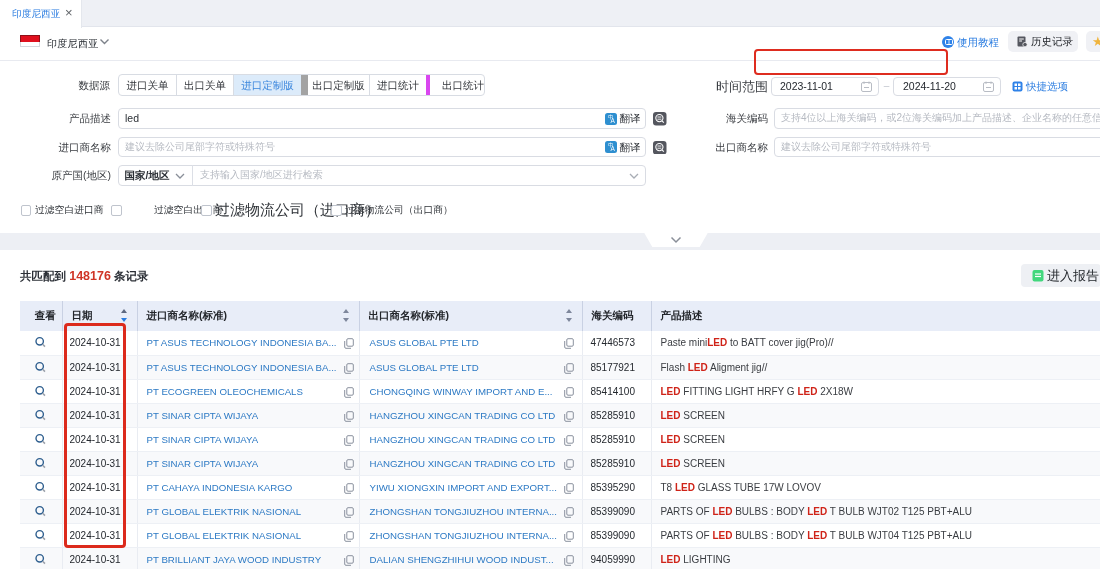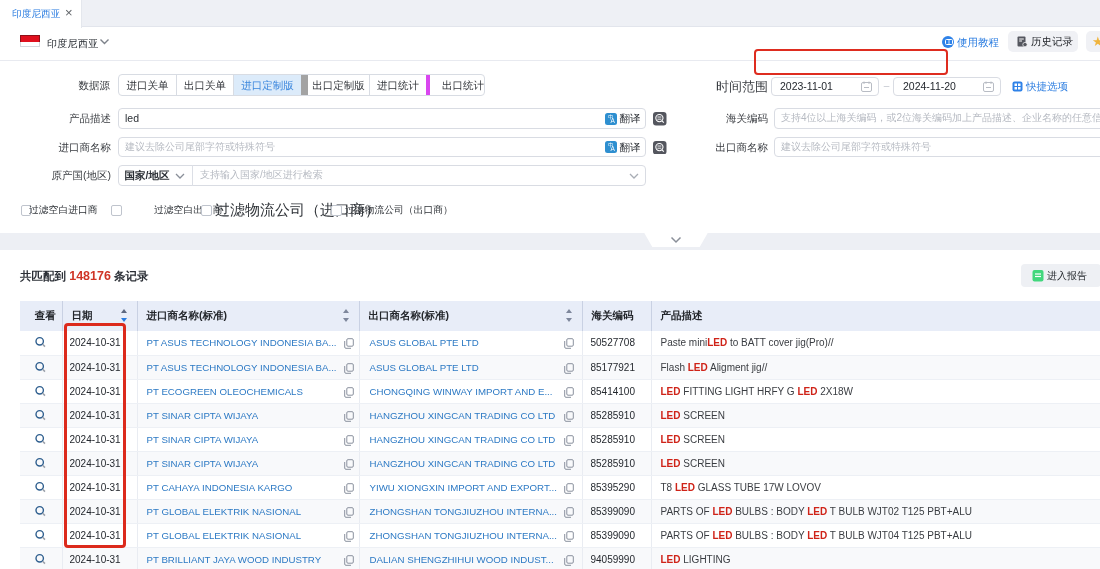--- a/index.html
+++ b/index.html
@@ -129,21 +129,21 @@
   <div class="abs" style="left:124.5px;top:165px;height:20px;line-height:20px;font-size:10.5px;color:#2c3036;font-weight:bold;">国家/地区</div>
   <svg class="abs" style="left:175px;top:173px;" width="10" height="7" viewBox="0 0 10 7">
       <polyline points="1,1 5,5 9,1" fill="none" stroke="#8a8f99" stroke-width="1.3"></polyline>
     </svg>
   <div class="abs ph" style="left:200px;top:165px;height:20px;line-height:20px;font-size:10px;">支持输入国家/地区进行检索</div>
   <svg class="abs" style="left:629px;top:173px;" width="10" height="7" viewBox="0 0 10 7">
       <polyline points="1,1 5,5 9,1" fill="none" stroke="#a8adb5" stroke-width="1.3"></polyline>
     </svg>
 
   <div class="abs" style="left:20.5px;top:205px;width:10.5px;height:10.5px;border:1px solid #bfc4cd;border-radius:2px;background:#fff;"></div>
-  <div class="abs" style="left:29px;top:200px;height:20px;line-height:20px;font-size:9.8px;color:#2f3338;">过滤空白进口商</div>
+  <div class="abs" style="left:35px;top:200px;height:20px;line-height:20px;font-size:9.8px;color:#2f3338;">过滤空白进口商</div>
   <div class="abs" style="left:111px;top:205px;width:10.5px;height:10.5px;border:1px solid #bfc4cd;border-radius:2px;background:#fff;"></div>
   <div class="abs" style="left:125px;top:200px;height:20px;line-height:20px;font-size:9.8px;color:#2f3338;margin-left:29px;">过滤空白出口商</div>
   <div class="abs" style="left:201px;top:205px;width:10.5px;height:10.5px;border:1px solid #bfc4cd;border-radius:2px;background:#fff;"></div>
   <div class="abs" style="left:215px;top:200px;height:20px;line-height:20px;font-size:15px;color:#2f3338;">过滤物流公司（进口商）</div>
   <div class="abs" style="left:331px;top:205px;width:10.5px;height:10.5px;border:1px solid #bfc4cd;border-radius:2px;background:#fff;"></div>
   <div class="abs" style="left:345px;top:200px;height:20px;line-height:20px;font-size:9.8px;color:#2f3338;">过滤物流公司（出口商）</div>
 
   <div class="abs" style="left:0;top:232.5px;width:1100px;height:17.5px;background:#edeff4;"></div>
   <div class="abs" style="left:644px;top:232.5px;width:64px;height:14.5px;background:#fff;clip-path:polygon(0 0,100% 0,87% 100%,13% 100%);"></div>
   <svg class="abs" style="left:670px;top:236px;" width="12" height="8" viewBox="0 0 12 8">
@@ -151,21 +151,21 @@
     </svg>
 
   <div class="abs" style="left:3px;top:250px;width:1097px;height:319px;background:#fff;border-radius:6px 0 0 0;overflow:hidden;">
     <div class="abs" style="left:17px;top:19px;height:14px;line-height:14px;font-size:11.5px;font-weight:bold;color:#2b2f36;white-space:nowrap;">共匹配到 <span style="font-size:12.5px;color:#cf3527;">148176</span> 条记录</div>
     <div class="abs" style="left:1018px;top:14px;width:80px;height:23px;background:#eef0f4;border-radius:4px;"></div>
     <svg class="abs" style="left:1029px;top:19px;" width="12" height="13" viewBox="0 0 12 13">
         <rect x="0.5" y="1" width="11" height="11.5" rx="2" fill="#42d77d"></rect>
         <line x1="3" y1="5" x2="9" y2="5" stroke="#fff" stroke-width="1.2"></line>
         <line x1="3" y1="7.5" x2="9" y2="7.5" stroke="#fff" stroke-width="1.2"></line>
       </svg>
-    <div class="abs" style="left:1044px;top:14px;height:36px;line-height:23px;font-size:10px;color:#24282d;">进入报告</div>
+    <div class="abs" style="left:1044px;top:14px;height:36px;line-height:23px;font-size:13px;color:#24282d;">进入报告</div>
 
     <div class="abs" style="left:17px;top:51px;width:1120px;">
       <table style="border-collapse:collapse;table-layout:fixed;width:1120px;font-size:10px;">
         <colgroup>
             <col style="width:42px">
             <col style="width:75px">
             <col style="width:222px">
             <col style="width:223px">
             <col style="width:69px">
             <col style="width:489px">
@@ -201,21 +201,21 @@
                     <rect x="2.8" y="0.7" width="6.5" height="7.5" rx="1.2" fill="none" stroke="#8a919e" stroke-width="1"></rect>
                     <path d="M7 10.3 H2 a1.3 1.3 0 0 1 -1.3 -1.3 V3" fill="none" stroke="#8a919e" stroke-width="1"></path>
                   </svg>
                 </span></td>
               <td class="c-exp">ASUS GLOBAL PTE LTD<span class="cpy" style="left:204px;">
                   <svg width="10" height="11" viewBox="0 0 10 11">
                     <rect x="2.8" y="0.7" width="6.5" height="7.5" rx="1.2" fill="none" stroke="#8a919e" stroke-width="1"></rect>
                     <path d="M7 10.3 H2 a1.3 1.3 0 0 1 -1.3 -1.3 V3" fill="none" stroke="#8a919e" stroke-width="1"></path>
                   </svg>
                 </span></td>
-              <td class="c-hs">50527708</td>
+              <td class="c-hs">47446573</td>
               <td class="c-desc">Paste mini<b>LED</b> to BATT cover jig(Pro)//</td>
             </tr>
             <tr class="r even">
               <td class="c-view"><svg width="13" height="13" viewBox="0 0 13 13" style="display:inline-block;vertical-align:middle;">
                   <circle cx="5.7" cy="5.3" r="3.7" fill="none" stroke="#2f5f8f" stroke-width="1.4"></circle>
                   <line x1="8.6" y1="8.3" x2="11" y2="10.6" stroke="#9aa0aa" stroke-width="1.5"></line>
                 </svg></td>
               <td class="c-date">2024-10-31</td>
               <td class="c-imp">PT ASUS TECHNOLOGY INDONESIA BA...<span class="cpy" style="left:206px;">
                   <svg width="10" height="11" viewBox="0 0 10 11">

